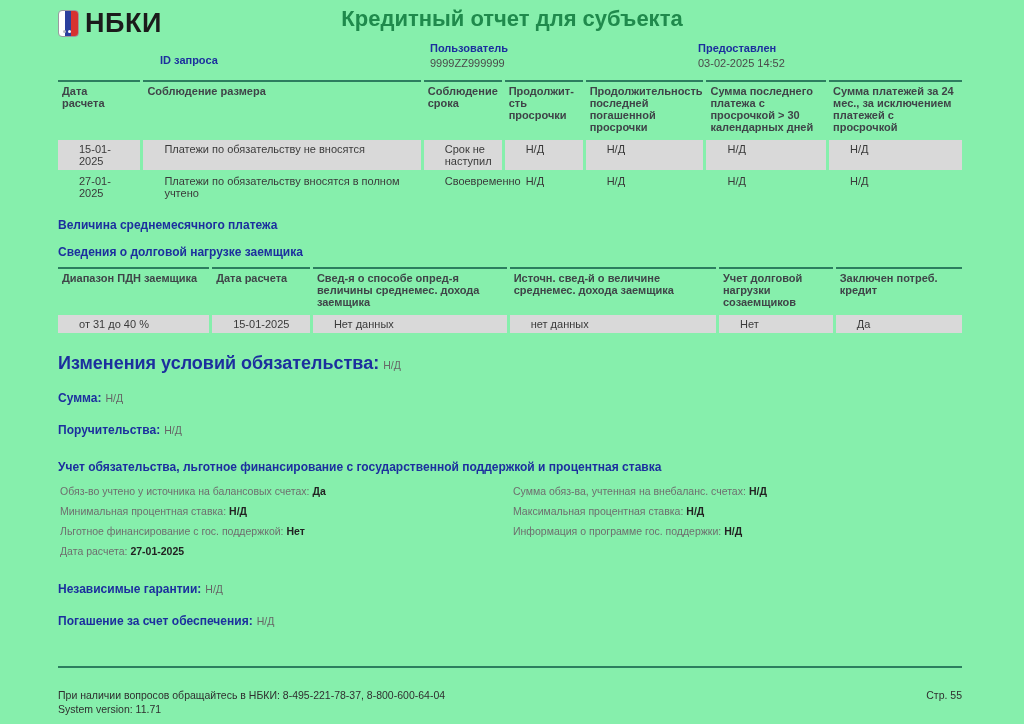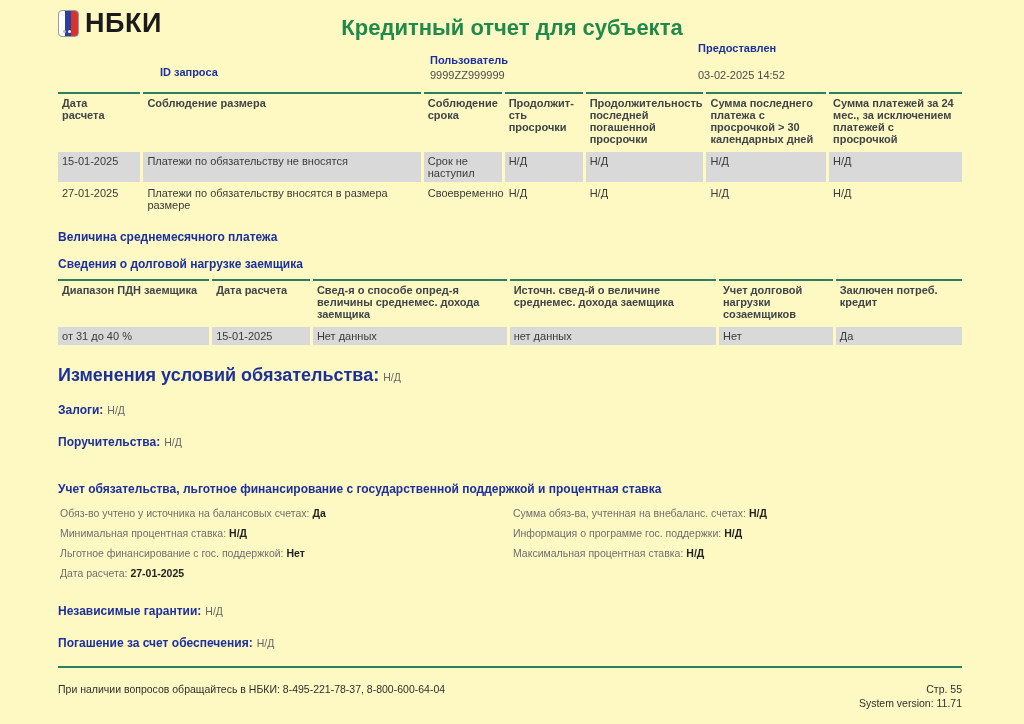--- a/index.html
+++ b/index.html
@@ -1,75 +1,75 @@
 <!DOCTYPE html>
 <html><head>
 <meta charset="utf-8">
 <style>
   html,body{margin:0;padding:0;background:#fff;}
   body{width:1024px;height:724px;font-family:"Liberation Sans","DejaVu Sans",sans-serif;color:#333;position:relative;overflow:hidden;}
-  .page{position:absolute;inset:0;background:#fef9c3;}
+  .page{position:absolute;inset:0;background:#86efac;}
 
   
   .hdr{position:relative;height:38px;}
   .logo{position:absolute;left:58px;top:8px;display:flex;align-items:center;gap:6px;}
   .logo-icon{position:relative;width:19px;height:25px;border:1px solid #9a9aa0;border-radius:4px;
     background:linear-gradient(to right,#ffffff 0 32%,#2b3f9e 32% 62%,#d63230 62% 100%);}
   .logo-icon .dot{position:absolute;bottom:3px;width:3px;height:3px;border-radius:50%;background:#fff;}
   .logo-icon .d1{left:4px;background:#b9b9c2;}
   .logo-icon .d2{left:9px;}
   .logo-text{font-size:27px;font-weight:bold;color:#1b1b1b;letter-spacing:0.5px;}
-  .title{position:absolute;left:0;right:0;top:15px;text-align:center;font-size:22px;font-weight:bold;color:#1f8a4c;}
+  .title{position:absolute;left:0;right:0;top:6px;text-align:center;font-size:22px;font-weight:bold;color:#1f8a4c;}
 
   
   .meta{display:flex;margin:4px 62px 0 160px;}
   .meta-f{display:flex;flex-direction:column;justify-content:flex-end;}
   .meta-f .lab{font-size:11px;font-weight:bold;color:#1c2f9e;margin-bottom:3px;}
   .meta-f .val{font-size:11px;color:#4a4a4a;}
   .mf1{width:270px;}
   .mf2{width:268px;}
-  .mf3{flex:1;gap:12px;}
+  .mf3{flex:1;}
 
   
   .twrap{margin:0 59px 0 55px;}
   table{border-collapse:separate;border-spacing:3px 2px;width:100%;table-layout:fixed;}
   th{border-top:2px solid #2d7d5f;font-size:11px;font-weight:bold;color:#3f4448;text-align:left;vertical-align:top;padding:3px 8px 5px 4px;}
-  td{font-size:11px;color:#3a3a3a;vertical-align:top;padding:3px 8px 3px 4px;}
+  td{font-size:11px;color:#3a3a3a;vertical-align:top;padding:3px 8px 3px 21px;}
   tr.gray td{background:#d9d9d9;}
   .t1{margin-top:9px;}
 
   
   .sec-h{font-size:12px;font-weight:bold;color:#1c2f9e;margin:0 62px 0 58px;}
   .big-h{margin:0 62px 0 58px;}
   .big-h .bh{font-size:18px;font-weight:bold;color:#1c2f9e;}
   .line-h{margin:0 62px 0 58px;}
   .line-h .lh{font-size:12px;font-weight:bold;color:#1c2f9e;}
   .nd{font-size:10.5px;color:#666;font-weight:normal;margin-left:4px;}
 
   
   .kv{display:flex;margin:10px 62px 0 60px;}
   .kv-col{display:flex;flex-direction:column;gap:8px;}
   .kv-l{width:453px;}
   .kv-r{flex:1;}
   .kv-row{font-size:10.5px;color:#6e6e6e;white-space:nowrap;}
   .kv-row b{color:#222;font-weight:bold;margin-left:3px;}
 
   
-  .footer{position:absolute;left:58px;right:62px;top:666px;border-top:2px solid #2d7d5f;padding-top:15px;text-align:right;}
+  .footer{position:absolute;left:58px;right:62px;top:666px;border-top:2px solid #2d7d5f;padding-top:21px;}
   .foot-row{display:flex;justify-content:space-between;font-size:10.5px;color:#2f2f2f;}
   .sysver{font-size:10.5px;color:#2f2f2f;margin-top:2px;}
 
   
   .mt-avg{margin-top:14px;}
   .mt-t2{margin-top:6px;}
   .mt-debt{margin-top:13px;}
   .mt-t3{margin-top:6px;}
   .mt-big{margin-top:18px;}
   .mt-line{margin-top:14px;}
-  .mt-acct{margin-top:29px;}
+  .mt-acct{margin-top:19px;}
   .mt-after-kv{margin-top:22px;}
 </style>
 </head>
 <body>
 
 <div class="page">
 
   <div class="hdr">
     <div class="logo">
       <span class="logo-icon">
@@ -120,21 +120,21 @@
         <td>15-01-2025</td>
         <td>Платежи по обязательству не вносятся</td>
         <td>Срок не наступил</td>
         <td>Н/Д</td>
         <td>Н/Д</td>
         <td>Н/Д</td>
         <td>Н/Д</td>
       </tr>
       <tr>
         <td>27-01-2025</td>
-        <td>Платежи по обязательству вносятся в размера размере</td>
+        <td>Платежи по обязательству вносятся в полном учтено</td>
         <td>Своевременно</td>
         <td>Н/Д</td>
         <td>Н/Д</td>
         <td>Н/Д</td>
         <td>Н/Д</td>
       </tr>
     </tbody>
       </table>
   </div>
 
@@ -172,42 +172,42 @@
       </tr>
     </tbody>
       </table>
   </div>
 
   <div class="big-h mt-big">
     <span class="bh">Изменения условий обязательства:</span><span class="nd">Н/Д</span>
   </div>
 
   <div class="line-h mt-line">
-    <span class="lh">Залоги:</span><span class="nd">Н/Д</span>
+    <span class="lh">Сумма:</span><span class="nd">Н/Д</span>
   </div>
 
   <div class="line-h mt-line">
     <span class="lh">Поручительства:</span><span class="nd">Н/Д</span>
   </div>
 
   <div class="line-h mt-acct">
     <span class="lh">Учет обязательства, льготное финансирование с государственной поддержкой и процентная ставка</span>
   </div>
 
   <div class="kv">
     <div class="kv-col kv-l">
       <div class="kv-row"><span>Обяз-во учтено у источника на балансовых счетах:</span><b>Да</b></div>
       <div class="kv-row"><span>Минимальная процентная ставка:</span><b>Н/Д</b></div>
       <div class="kv-row"><span>Льготное финансирование с гос. поддержкой:</span><b>Нет</b></div>
       <div class="kv-row"><span>Дата расчета:</span><b>27-01-2025</b></div>
     </div>
     <div class="kv-col kv-r">
       <div class="kv-row"><span>Сумма обяз-ва, учтенная на внебаланс. счетах:</span><b>Н/Д</b></div>
+      <div class="kv-row"><span>Максимальная процентная ставка:</span><b>Н/Д</b></div>
       <div class="kv-row"><span>Информация о программе гос. поддержки:</span><b>Н/Д</b></div>
-      <div class="kv-row"><span>Максимальная процентная ставка:</span><b>Н/Д</b></div>
     </div>
   </div>
 
   <div class="line-h mt-after-kv">
     <span class="lh">Независимые гарантии:</span><span class="nd">Н/Д</span>
   </div>
 
 
   <div class="line-h mt-line">
     <span class="lh">Погашение за счет обеспечения:</span><span class="nd">Н/Д</span>

